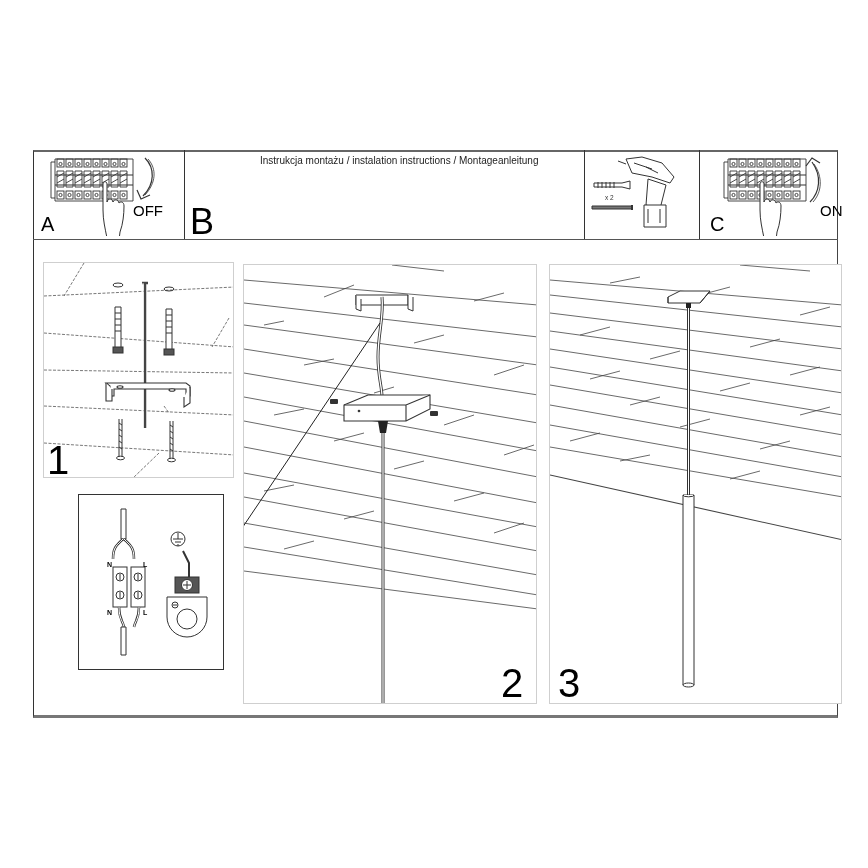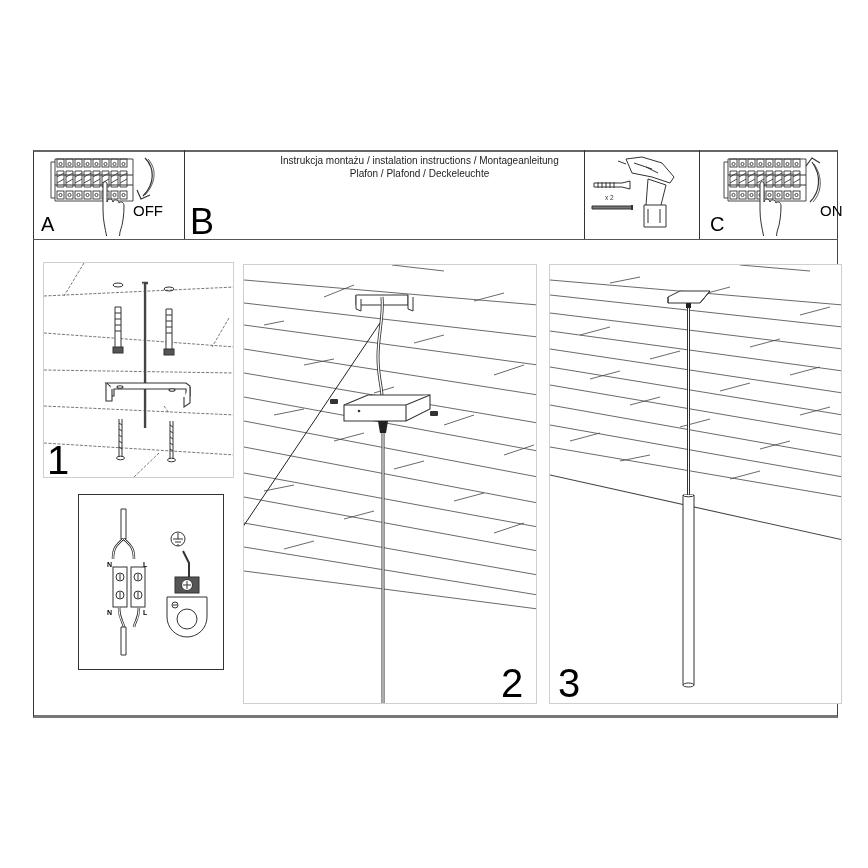--- a/index.html
+++ b/index.html
@@ -5,21 +5,21 @@
   html, body { margin: 0; padding: 0; background: #ffffff; }
   body { width: 868px; height: 868px; position: relative; overflow: hidden; font-family: "Liberation Sans", sans-serif; color: #000; }
   .abs { position: absolute; }
   .frame { left: 33px; top: 150px; width: 805px; height: 568px; border-left: 1.5px solid #333; border-right: 1.5px solid #444; border-top: 2px solid #666; border-bottom: 3px solid #777; box-sizing: border-box; }
   .hdr-sep { left: 33px; top: 239px; width: 805px; height: 0; border-top: 1.5px solid #555; }
   .boxA { left: 33px; top: 150px; width: 152px; height: 89px; border-right: 1.5px solid #333; box-sizing: border-box; }
   .boxTool { left: 584px; top: 150px; width: 116px; height: 89px; border-left: 1.5px solid #333; border-right: 1.5px solid #333; box-sizing: border-box; }
   .letter { font-size: 20px; line-height: 1; }
   .letter-big { font-size: 36px; line-height: 1; }
   .word { font-size: 15px; line-height: 1; }
-  .title-text { font-size: 10px; line-height: 12.5px; text-align: center; color: #222; }
+  .title-text { font-size: 10px; line-height: 12.5px; text-align: left; color: #222; }
   .panel { border: 1.3px solid #cfcfcf; box-sizing: border-box; background: #fff; overflow: hidden; }
   .step-num { font-size: 40px; line-height: 1; font-weight: normal; }
   .inset { left: 78px; top: 494px; width: 146px; height: 176px; border: 1.5px solid #333; box-sizing: border-box; background: #fff; }
   svg { display: block; }
   .tiny { font-size: 7px; font-weight: bold; }
 </style>
 </head>
 <body>
 
 <div class="abs frame"></div>
@@ -55,21 +55,20 @@
     <path d="M15 3 c9 10 8 24 -3 36" fill="none" stroke="#333" stroke-width="0.8"></path>
   </svg>
   <div class="abs letter" style="left:8px;top:64px">A</div>
   <div class="abs word" style="left:100px;top:53px">OFF</div>
 </div>
 
 <div class="abs letter-big" style="left:190px;top:204px">B</div>
 
 <div class="abs title-text" style="left:260px;top:155px;width:319px">
   <div>Instrukcja montażu / instalation instructions / Montageanleitung</div>
-  <div>Plafon / Plafond / Deckeleuchte</div>
 </div>
 
 <div class="abs boxTool">
   <svg class="abs" style="left:3px;top:3px" width="110" height="84" viewBox="0 0 110 84">
     <g fill="#fff" stroke="#333" stroke-width="1">
       <path d="M30 8 l8 3"></path>
       <path d="M38 6 l16 -2 l20 6 l12 14 l-4 6 l-18 -6 l-20 -4 z"></path>
       <path d="M58 14 l12 6 M46 10 l18 6"></path>
       <path d="M60 26 l-2 26 l14 4 l6 -24 z"></path>
       <path d="M56 52 h22 v22 h-22 z"></path>

